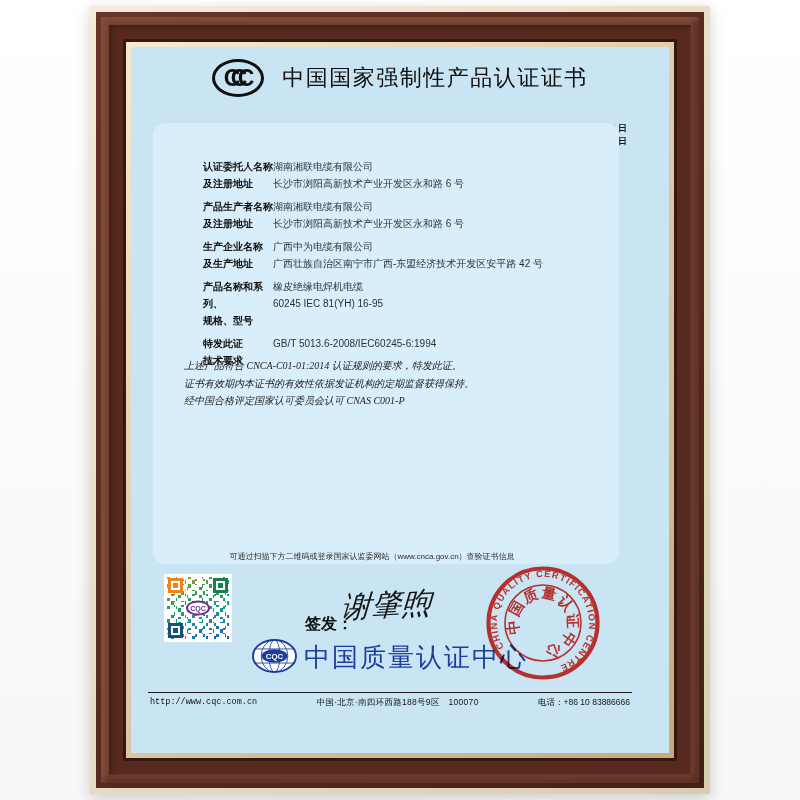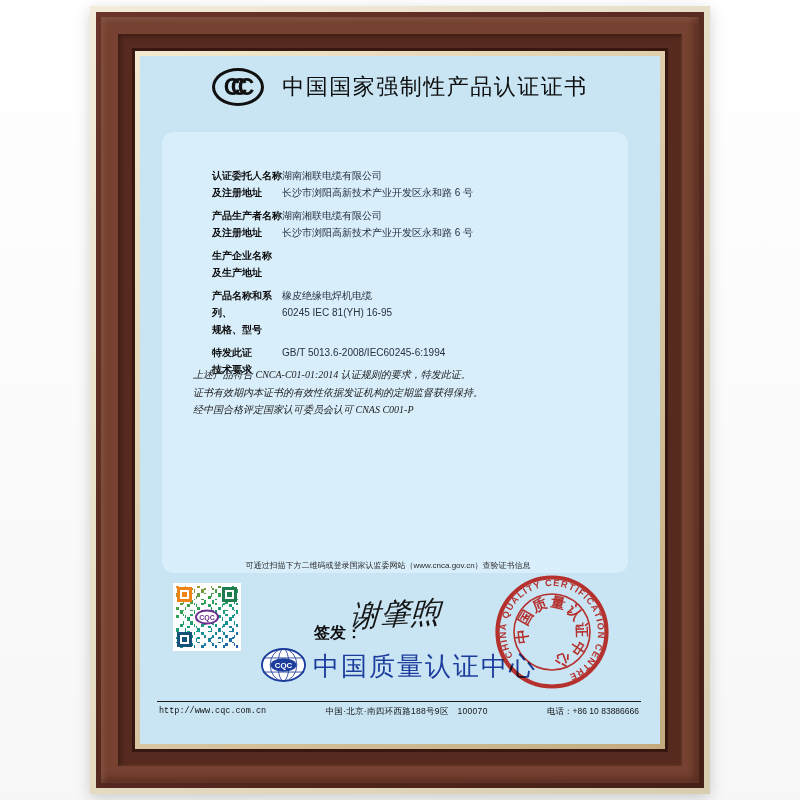--- a/index.html
+++ b/index.html
@@ -4,21 +4,21 @@
 <style>
   html,body{margin:0;padding:0;background:#fbfbfb;font-family:"Liberation Sans",sans-serif;}
   .stage{position:relative;width:800px;height:800px;background:linear-gradient(180deg,#ffffff 0%,#f7f7f7 100%);overflow:hidden;}
 
   
   .frame{position:absolute;left:90px;top:6px;width:620px;height:788px;box-sizing:border-box;
          box-shadow:0 4px 14px rgba(0,0,0,.18);}
   .ring{box-sizing:border-box;width:100%;height:100%;}
   .trim {padding:6px;background:linear-gradient(135deg,#f3ecda,#d9cdb0);}
   .woodA{padding:5px;background:linear-gradient(135deg,#6a3429,#452017);}
-  .woodB{padding:17px;background:#764130;
+  .woodB{padding:8px;background:#764130;
          box-shadow:inset 2px 2px 6px rgba(255,220,190,.18), inset -3px -3px 8px rgba(30,5,0,.45);}
   .woodC{padding:14px;background:#562a1e;
          box-shadow:inset 2px 2px 5px rgba(0,0,0,.35), inset -1px -1px 3px rgba(255,200,160,.12);}
   .woodD{padding:3px;background:#371710;}
   .fillet{padding:5px;background:linear-gradient(135deg,#f4ead0,#c3ab7e);}
 
   
   .paper{position:relative;width:100%;height:100%;background:#c9e5f4;overflow:hidden;color:#111;}
 
   .title-row{position:absolute;top:12px;left:0;right:0;display:flex;justify-content:center;align-items:center;gap:18px;}
@@ -37,21 +37,21 @@
   .panel{position:absolute;left:22px;top:76px;width:466px;height:441px;background:#d8eefb;border-radius:12px;}
 
   .fields{position:absolute;left:72px;top:111px;width:400px;}
   .frow{display:flex;margin-bottom:6px;}
   .fl{width:70px;flex:0 0 70px;font-size:10px;font-weight:bold;line-height:17px;color:#0c0c0c;}
   .fv{font-size:10px;line-height:17px;color:#27323a;}
 
   .statement{position:absolute;left:53px;top:310px;font-family:"Liberation Serif",serif;
              font-style:italic;font-size:10px;line-height:17.5px;color:#1c1c1c;}
 
-  .verify{position:absolute;left:15px;top:504px;width:466px;text-align:center;font-size:8px;color:#2a2a2a;}
+  .verify{position:absolute;left:8px;top:504px;width:466px;text-align:center;font-size:8px;color:#2a2a2a;}
 
   
   .qr{position:absolute;left:33px;top:527px;width:68px;height:68px;box-sizing:border-box;border:3px solid #fff;
       background-image:
         repeating-conic-gradient(#ffffff 0% 25%, rgba(255,255,255,0) 0% 50%),
         repeating-conic-gradient(#ffffff 0% 25%, rgba(255,255,255,0) 0% 50%),
         linear-gradient(155deg,#f2901e 0%,#2fa24c 30%,#139a8c 62%,#2356b8 100%);
       background-size:7px 7px, 11px 11px, 100% 100%;
       background-position:0 0, 3px 2px, 0 0;}
   .qf{position:absolute;width:15px;height:15px;box-sizing:border-box;border:3px solid var(--c);background:#fff;}
@@ -130,20 +130,24 @@
                         </div>
                       <div class="fv">
                           <div>湖南湘联电缆有限公司</div>
                           <div>长沙市浏阳高新技术产业开发区永和路 6 号</div>
                         </div>
                     </div>
                     <div class="frow">
                       <div class="fl">
                           <div>生产企业名称</div>
                           <div>及生产地址</div>
+                        </div>
+                      <div class="fv">
+                          <div>广西中为电缆有限公司</div>
+                          <div>广西壮族自治区南宁市广西-东盟经济技术开发区安平路 42 号</div>
                         </div>
                     </div>
                     <div class="frow">
                       <div class="fl">
                           <div>产品名称和系列、</div>
                           <div>规格、型号</div>
                         </div>
                       <div class="fv">
                           <div>橡皮绝缘电焊机电缆</div>
                           <div>60245 IEC 81(YH) 16-95</div>

